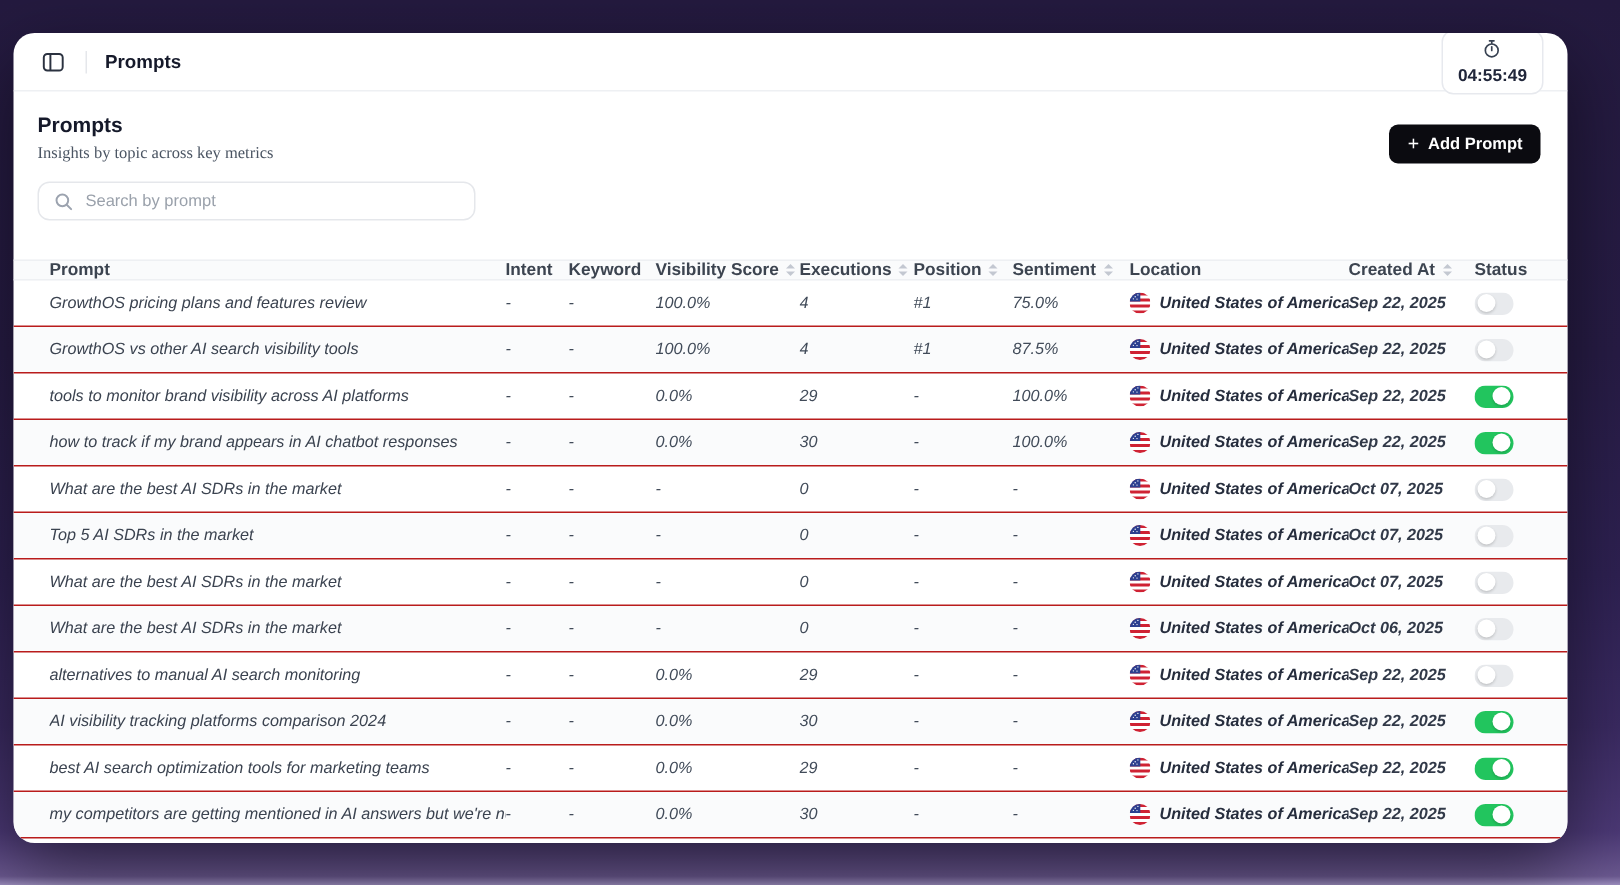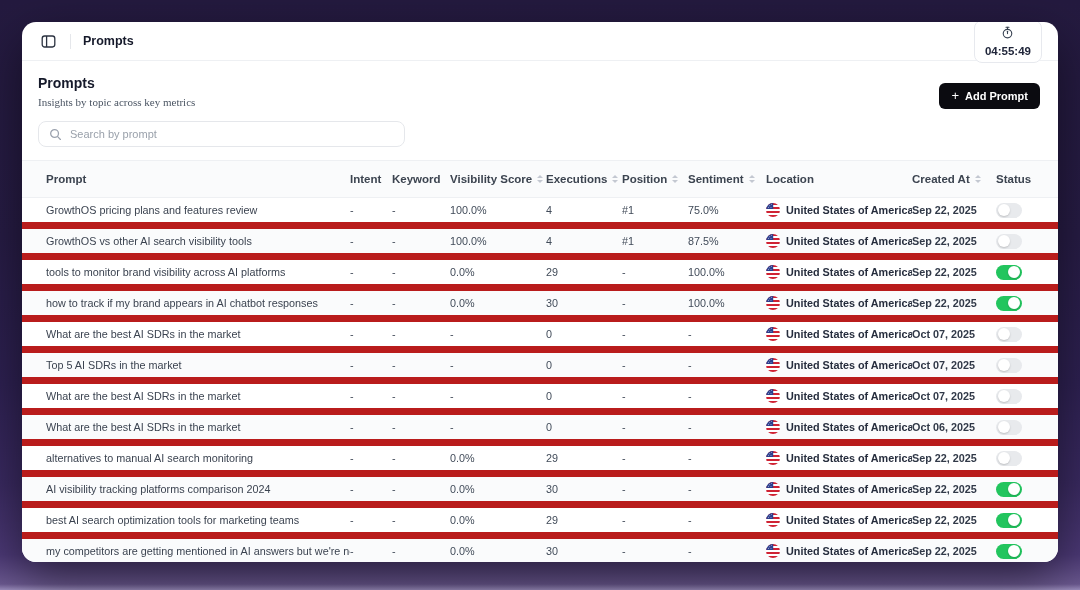--- a/index.html
+++ b/index.html
@@ -3,21 +3,21 @@
 <meta charset="utf-8">
 <style>
   * { margin:0; padding:0; box-sizing:border-box; }
   html,body { width:1080px; height:590px; overflow:hidden; }
   body {
     font-family:"Liberation Sans", sans-serif;
     background:linear-gradient(180deg,#241a3f 0%, #271c45 40%, #2e2152 65%, #3a2a61 82%, #4c3976 94%, #6a588f 99%, #9b8dbd 100%);
     position:relative;
   }
   .card {
-    position:absolute; left:22px; top:22px; width:1036px; height:540px;
+    position:absolute; left:9px; top:22px; width:1036px; height:540px;
     background:#ffffff; border-radius:14px; overflow:hidden;
     box-shadow:0 18px 50px rgba(0,0,0,.5);
   }
   
   .topbar { height:39px; display:flex; align-items:center; justify-content:space-between;
     padding:0 16px; border-bottom:1px solid #eef0f3; }
   .tb-left { display:flex; align-items:center; gap:12px; }
   .icon-btn { display:flex; align-items:center; justify-content:center; width:20px; height:20px; cursor:pointer; }
   .vdiv { width:1px; height:15px; background:#e5e7eb; }
   .breadcrumb { font-size:12.5px; font-weight:700; color:#15192a; }
@@ -25,36 +25,36 @@
   .chip { display:flex; align-items:center; gap:6px; border:1px solid #e7e9ee; border-radius:8px;
     padding:5px 10px; font-size:11.5px; font-weight:600; color:#20263a; background:#fff; cursor:pointer;flex-direction:column; }
   
   .page-head { display:flex; justify-content:space-between; align-items:flex-start; padding:14px 18px 8px 16px; }
   .title { font-size:14px; font-weight:700; color:#15192a; }
   .subtitle { font-size:11px; color:#4b5563; margin-top:5px;font-family:Liberation Serif, serif; }
   .add-btn { background:#0b0b10; color:#fff; font-size:11px; font-weight:600; border:0; border-radius:6px;
     padding:7px 12px; display:flex; align-items:center; gap:6px; margin-top:8px; cursor:pointer; }
   .add-btn .plus { font-size:13px; line-height:10px; font-weight:400; }
   
-  .search { margin:4px 16px 13px; width:367px; height:26px; border:1px solid #e5e7eb; border-radius:8px;
+  .search { margin:4px 16px 26px; width:292px; height:26px; border:1px solid #e5e7eb; border-radius:8px;
     display:flex; align-items:center; gap:8px; padding:0 10px; background:#fff; }
   .search input { border:0; outline:0; flex:1; font-size:11px; color:#374151; font-family:inherit; background:transparent; }
   .search input::placeholder { color:#9aa1ab; }
   
   .tablewrap { --cols: minmax(0,1fr) 42px 58px 96px 76px 66px 78px 146px 84px 46px; }
   .thead { display:grid; grid-template-columns:var(--cols); align-items:center;
-    height:38px; padding:0 16px 0 24px; background:#fafbfc;
+    height:14px; padding:0 16px 0 24px; background:#fafbfc;
     border-top:1px solid #eef0f3; border-bottom:1px solid #eef0f3; }
   .th { display:flex; align-items:center; gap:4px; font-size:11.5px; font-weight:600; color:#3c4450; white-space:nowrap; }
   .sort { display:flex; flex-direction:column; gap:2px; margin-left:1px; cursor:pointer; }
   .sort i { display:block; width:0; height:0; border-left:3px solid transparent; border-right:3px solid transparent; }
   .sort .up { border-bottom:3.5px solid #c3c8d1; }
   .sort .dn { border-top:3.5px solid #c3c8d1; }
   .row { display:grid; grid-template-columns:var(--cols); align-items:center; height:31px;
-    padding:0 16px 0 24px; border-bottom:7px solid #b91c1c; cursor:pointer; }
+    padding:0 16px 0 24px; border-bottom:1px solid #b91c1c; cursor:pointer;font-style:italic; }
   .row:nth-child(even) { background:#fafbfc; }
   .td { font-size:10.8px; color:#414b59; white-space:nowrap; overflow:hidden; }
   .td-prompt { color:#3b4350; padding-right:10px; }
   .loc { display:flex; align-items:center; gap:6px; font-weight:600; color:#262d3d; }
   .flag { width:14px; height:14px; border-radius:50%; overflow:hidden; flex:0 0 14px; display:block; }
   .td-created { font-weight:600; color:#313948; }
   
   .toggle { width:26px; height:15px; border-radius:9px; background:#e8eaed; position:relative; cursor:pointer;
     transition:background .15s; }
   .toggle .knob { position:absolute; top:1.5px; left:2px; width:12px; height:12px; border-radius:50%;

